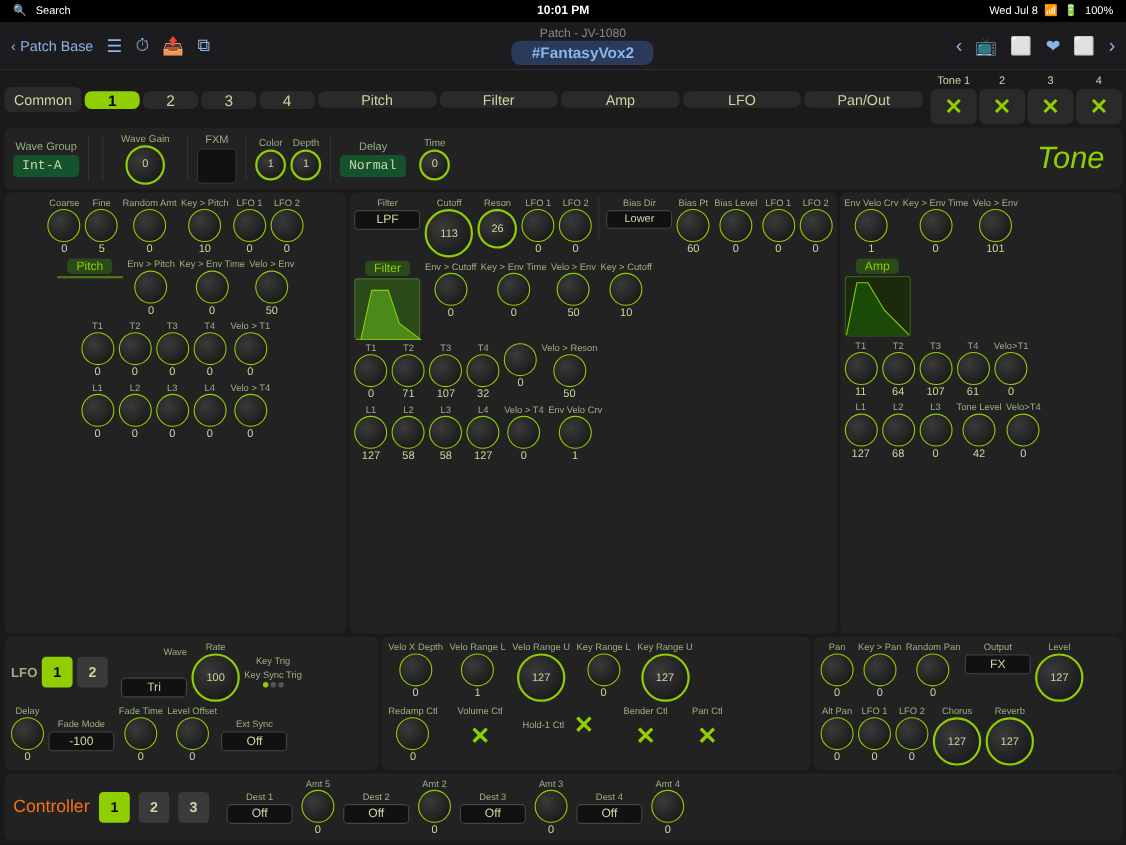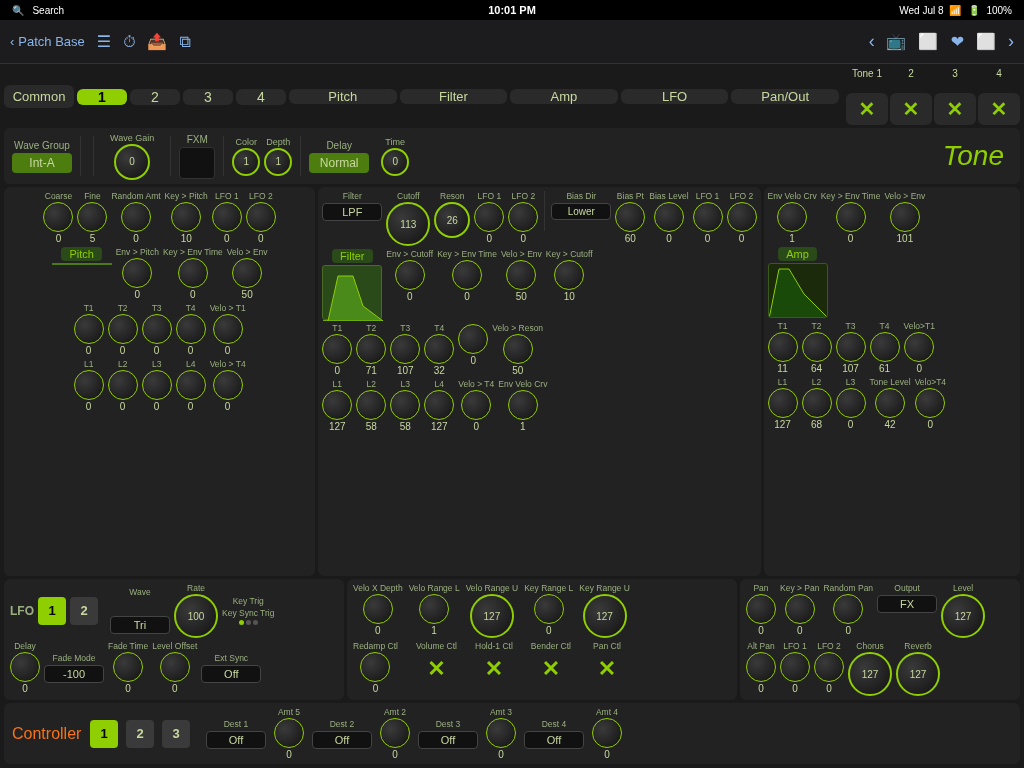--- a/index.html
+++ b/index.html
@@ -119,27 +119,27 @@
       height: 56px;
     }
     .wave-section {
       display: flex;
       flex-direction: column;
       align-items: center;
       gap: 2px;
     }
     .wave-label { font-size: 10px; color: #9ab080; }
     .wave-value {
-      background: #4d7c0f;
+      background: #14532d;
       border-radius: 4px;
       padding: 3px 8px;
       font-size: 12px;
       color: #c8d8a0;
       min-width: 60px;
-      text-align: center;
+      font-family: Liberation Mono, monospace;
     }
     .wave-value.wide { min-width: 120px; }
     .wave-divider { width: 1px; background: #333; height: 40px; margin: 0 4px; }
 
     .tone-label-big {
       font-size: 28px;
       color: #8fce00;
       font-style: italic;
       font-weight: 300;
       margin-left: auto;
@@ -295,20 +295,24 @@
 </div>
 
 <div class="nav-bar">
   <div class="nav-left">
     <span class="back-btn">‹ <span>Patch Base</span></span>
     <span style="color:#8ab4e8;font-size:16px;">☰</span>
     <span style="color:#8ab4e8;font-size:16px;">⏱</span>
     <span style="color:#8ab4e8;font-size:16px;">📤</span>
     <span style="color:#8ab4e8;font-size:16px;">⧉</span>
   </div>
+  <div class="nav-center">
+    <div class="nav-patch-title">Patch - JV-1080</div>
+    <div class="nav-patch-name">#FantasyVox2</div>
+  </div>
   <div class="nav-right">
     <span style="color:#8ab4e8;font-size:18px;">‹</span>
     <span style="color:#8ab4e8;font-size:16px;">📺</span>
     <span style="color:#8ab4e8;font-size:16px;">⬜</span>
     <span style="color:#8ab4e8;font-size:16px;">❤</span>
     <span style="color:#8ab4e8;font-size:16px;">⬜</span>
     <span style="color:#8ab4e8;font-size:18px;">›</span>
   </div>
 </div>
 
@@ -321,21 +325,21 @@
     <div class="tab-numbered active">1</div>
     <div class="tab-numbered">2</div>
     <div class="tab-numbered">3</div>
     <div class="tab-numbered">4</div>
     <div class="tab-section">Pitch</div>
     <div class="tab-section">Filter</div>
     <div class="tab-section">Amp</div>
     <div class="tab-section">LFO</div>
     <div class="tab-section">Pan/Out</div>
 
-    <div style="display:flex;flex-direction:column;gap:14px;margin-left:4px;justify-content:flex-end;">
+    <div style="display:flex;flex-direction:column;gap:2px;margin-left:4px;justify-content:flex-end;">
       <div style="display:flex;gap:2px;justify-content:space-around;">
         <span class="tone-num-label" style="width:42px;text-align:center;">Tone 1</span>
         <span class="tone-num-label" style="width:42px;text-align:center;">2</span>
         <span class="tone-num-label" style="width:42px;text-align:center;">3</span>
         <span class="tone-num-label" style="width:42px;text-align:center;">4</span>
       </div>
       <div style="display:flex;gap:2px;">
         <div class="tone-x-btn">✕</div>
         <div class="tone-x-btn">✕</div>
         <div class="tone-x-btn">✕</div>
@@ -757,21 +761,21 @@
 
   </div>
 
   <div class="row4">
 
     <div style="background:#222;border-radius:6px;padding:4px 6px;width:340px;display:flex;flex-direction:column;gap:3px;">
       <div style="display:flex;gap:4px;align-items:center;">
         <span style="font-size:12px;color:#9ab080;font-weight:600;">LFO</span>
         <div class="lfo-num-btn">1</div>
         <div class="lfo-num-btn inactive">2</div>
-        <div class="knob-container" style="margin-left:8px;">
+        <div class="knob-container" style="margin-left:8px;align-items:flex-end;">
           <span class="tiny-label">Wave</span>
           <div class="dropdown" style="width:44px;margin-top:18px;">Tri</div>
         </div>
         <div class="knob-container">
           <span class="tiny-label">Rate</span>
           <div class="knob medium">
             <span class="knob-value">100</span>
           </div>
         </div>
         <div style="display:flex;flex-direction:column;align-items:center;gap:2px;">
@@ -845,21 +849,21 @@
       <div style="display:flex;gap:18px;align-items:flex-start;">
         <div class="knob-container">
           <span class="tiny-label">Redamp Ctl</span>
           <div class="mini-knob"></div>
           <span class="val-label">0</span>
         </div>
         <div style="display:flex;flex-direction:column;align-items:center;">
           <span class="tiny-label">Volume Ctl</span>
           <div class="x-btn">✕</div>
         </div>
-        <div style="display:flex;flex-direction:column;align-items:center;">
+        <div style="display:flex;flex-direction:row;align-items:center;">
           <span class="tiny-label">Hold-1 Ctl</span>
           <div class="x-btn">✕</div>
         </div>
         <div style="display:flex;flex-direction:column;align-items:center;">
           <span class="tiny-label">Bender Ctl</span>
           <div class="x-btn">✕</div>
         </div>
         <div style="display:flex;flex-direction:column;align-items:center;">
           <span class="tiny-label">Pan Ctl</span>
           <div class="x-btn">✕</div>

